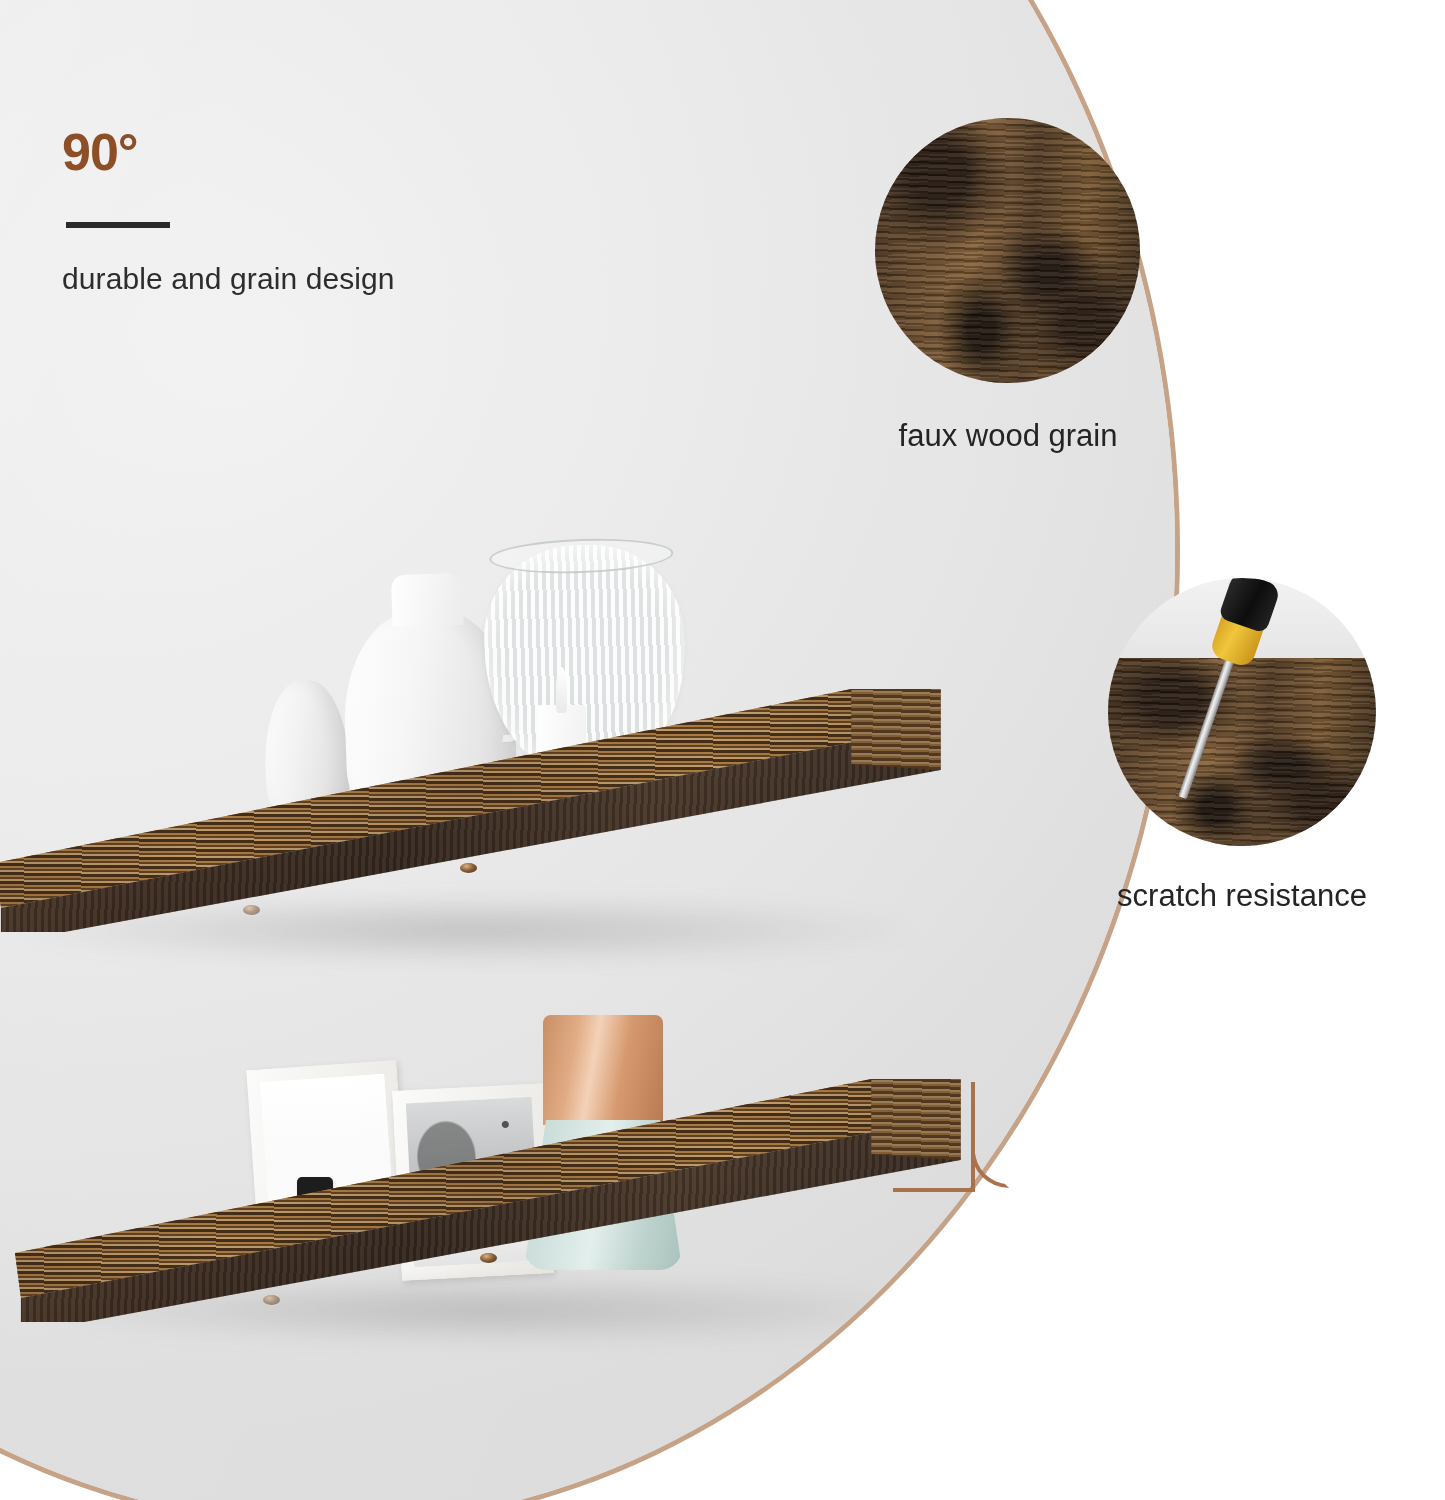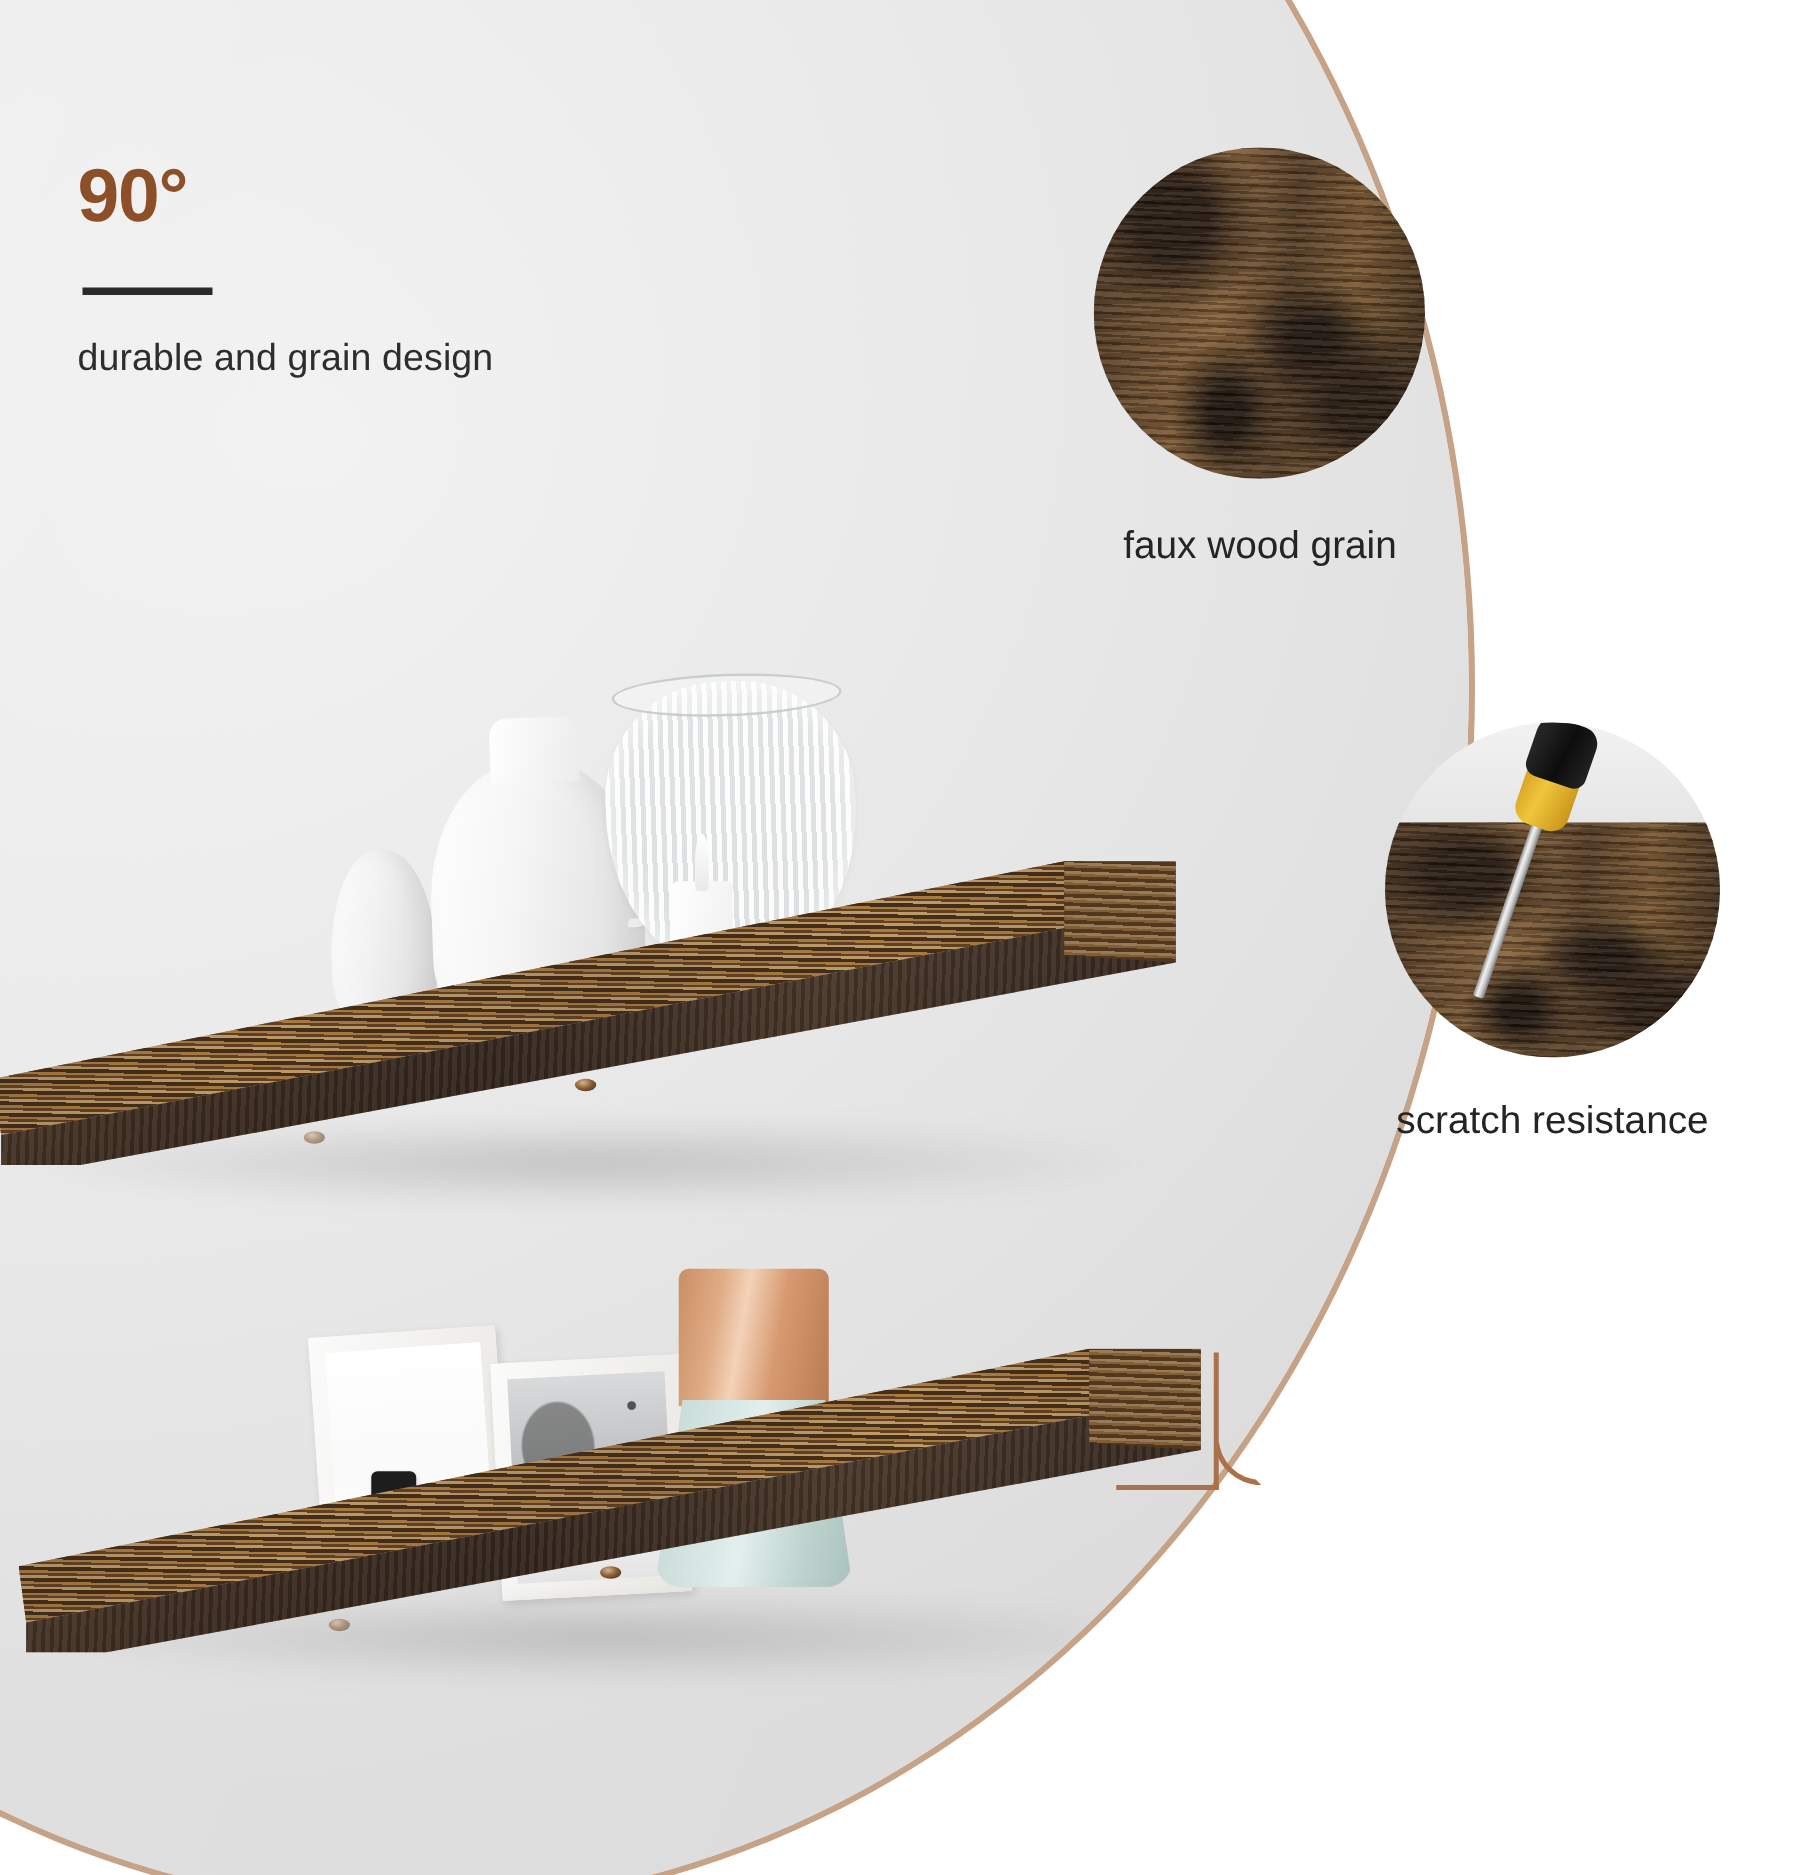--- a/index.html
+++ b/index.html
@@ -184,21 +184,21 @@
     position:absolute; right:4px; bottom:4px; width:38px; height:38px;
     border:4px solid #a9724a; border-top-color:transparent; border-left-color:transparent;
     border-radius:0 0 38px 0;
     transform:scaleX(-1) translateX(0);
     transform-origin:right bottom;
   }
 
   
   .headline{ position:absolute; left:62px; top:126px; width:620px; }
   .headline .deg{
-    font-size:60px; font-weight:700; color:#8c4f27; line-height:1.03; letter-spacing:-1px;
+    font-size:52px; font-weight:700; color:#8c4f27; line-height:1.03; letter-spacing:-1px;
   }
   .headline .line{
     font-size:54px; font-weight:700; color:#8c4f27; line-height:1.12; letter-spacing:0px;
   }
   .rule{ width:104px; height:6px; background:#2b2b2b; margin:42px 0 34px 4px; }
   .sub{ font-size:30px; color:#2d2d2d; letter-spacing:.1px; }
 
   
   .feature{ position:absolute; }
   .feature .label{

